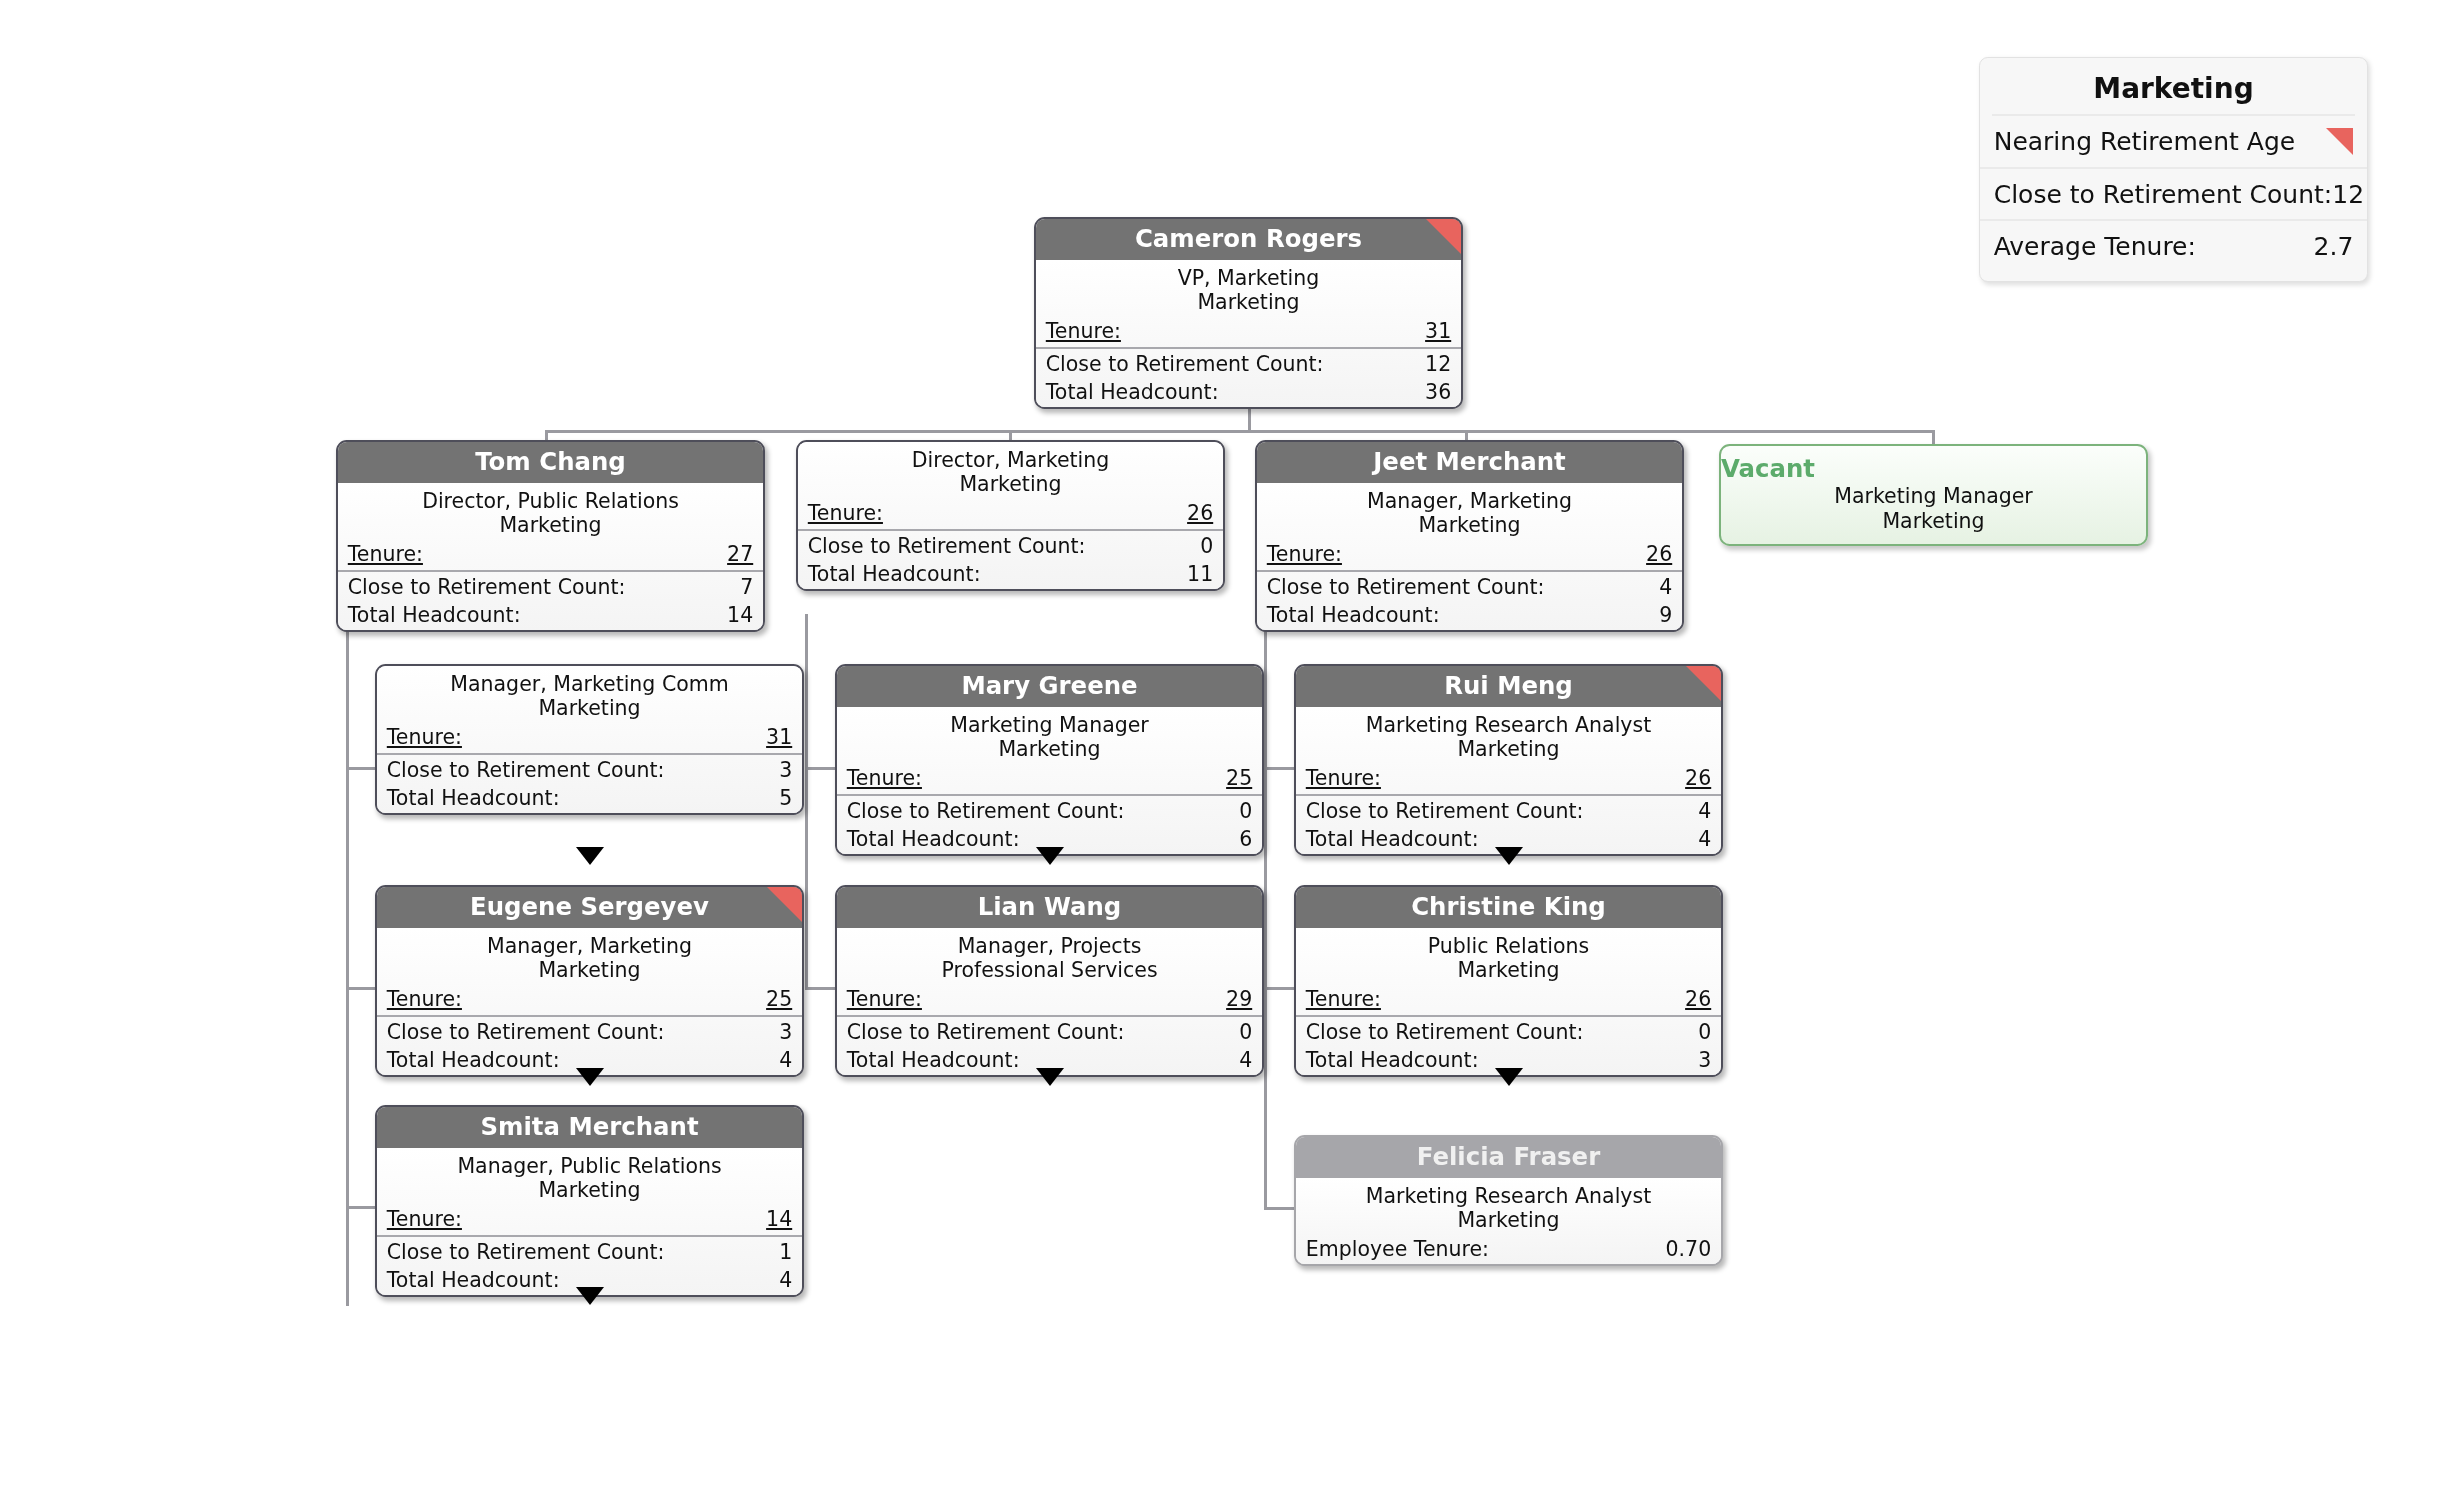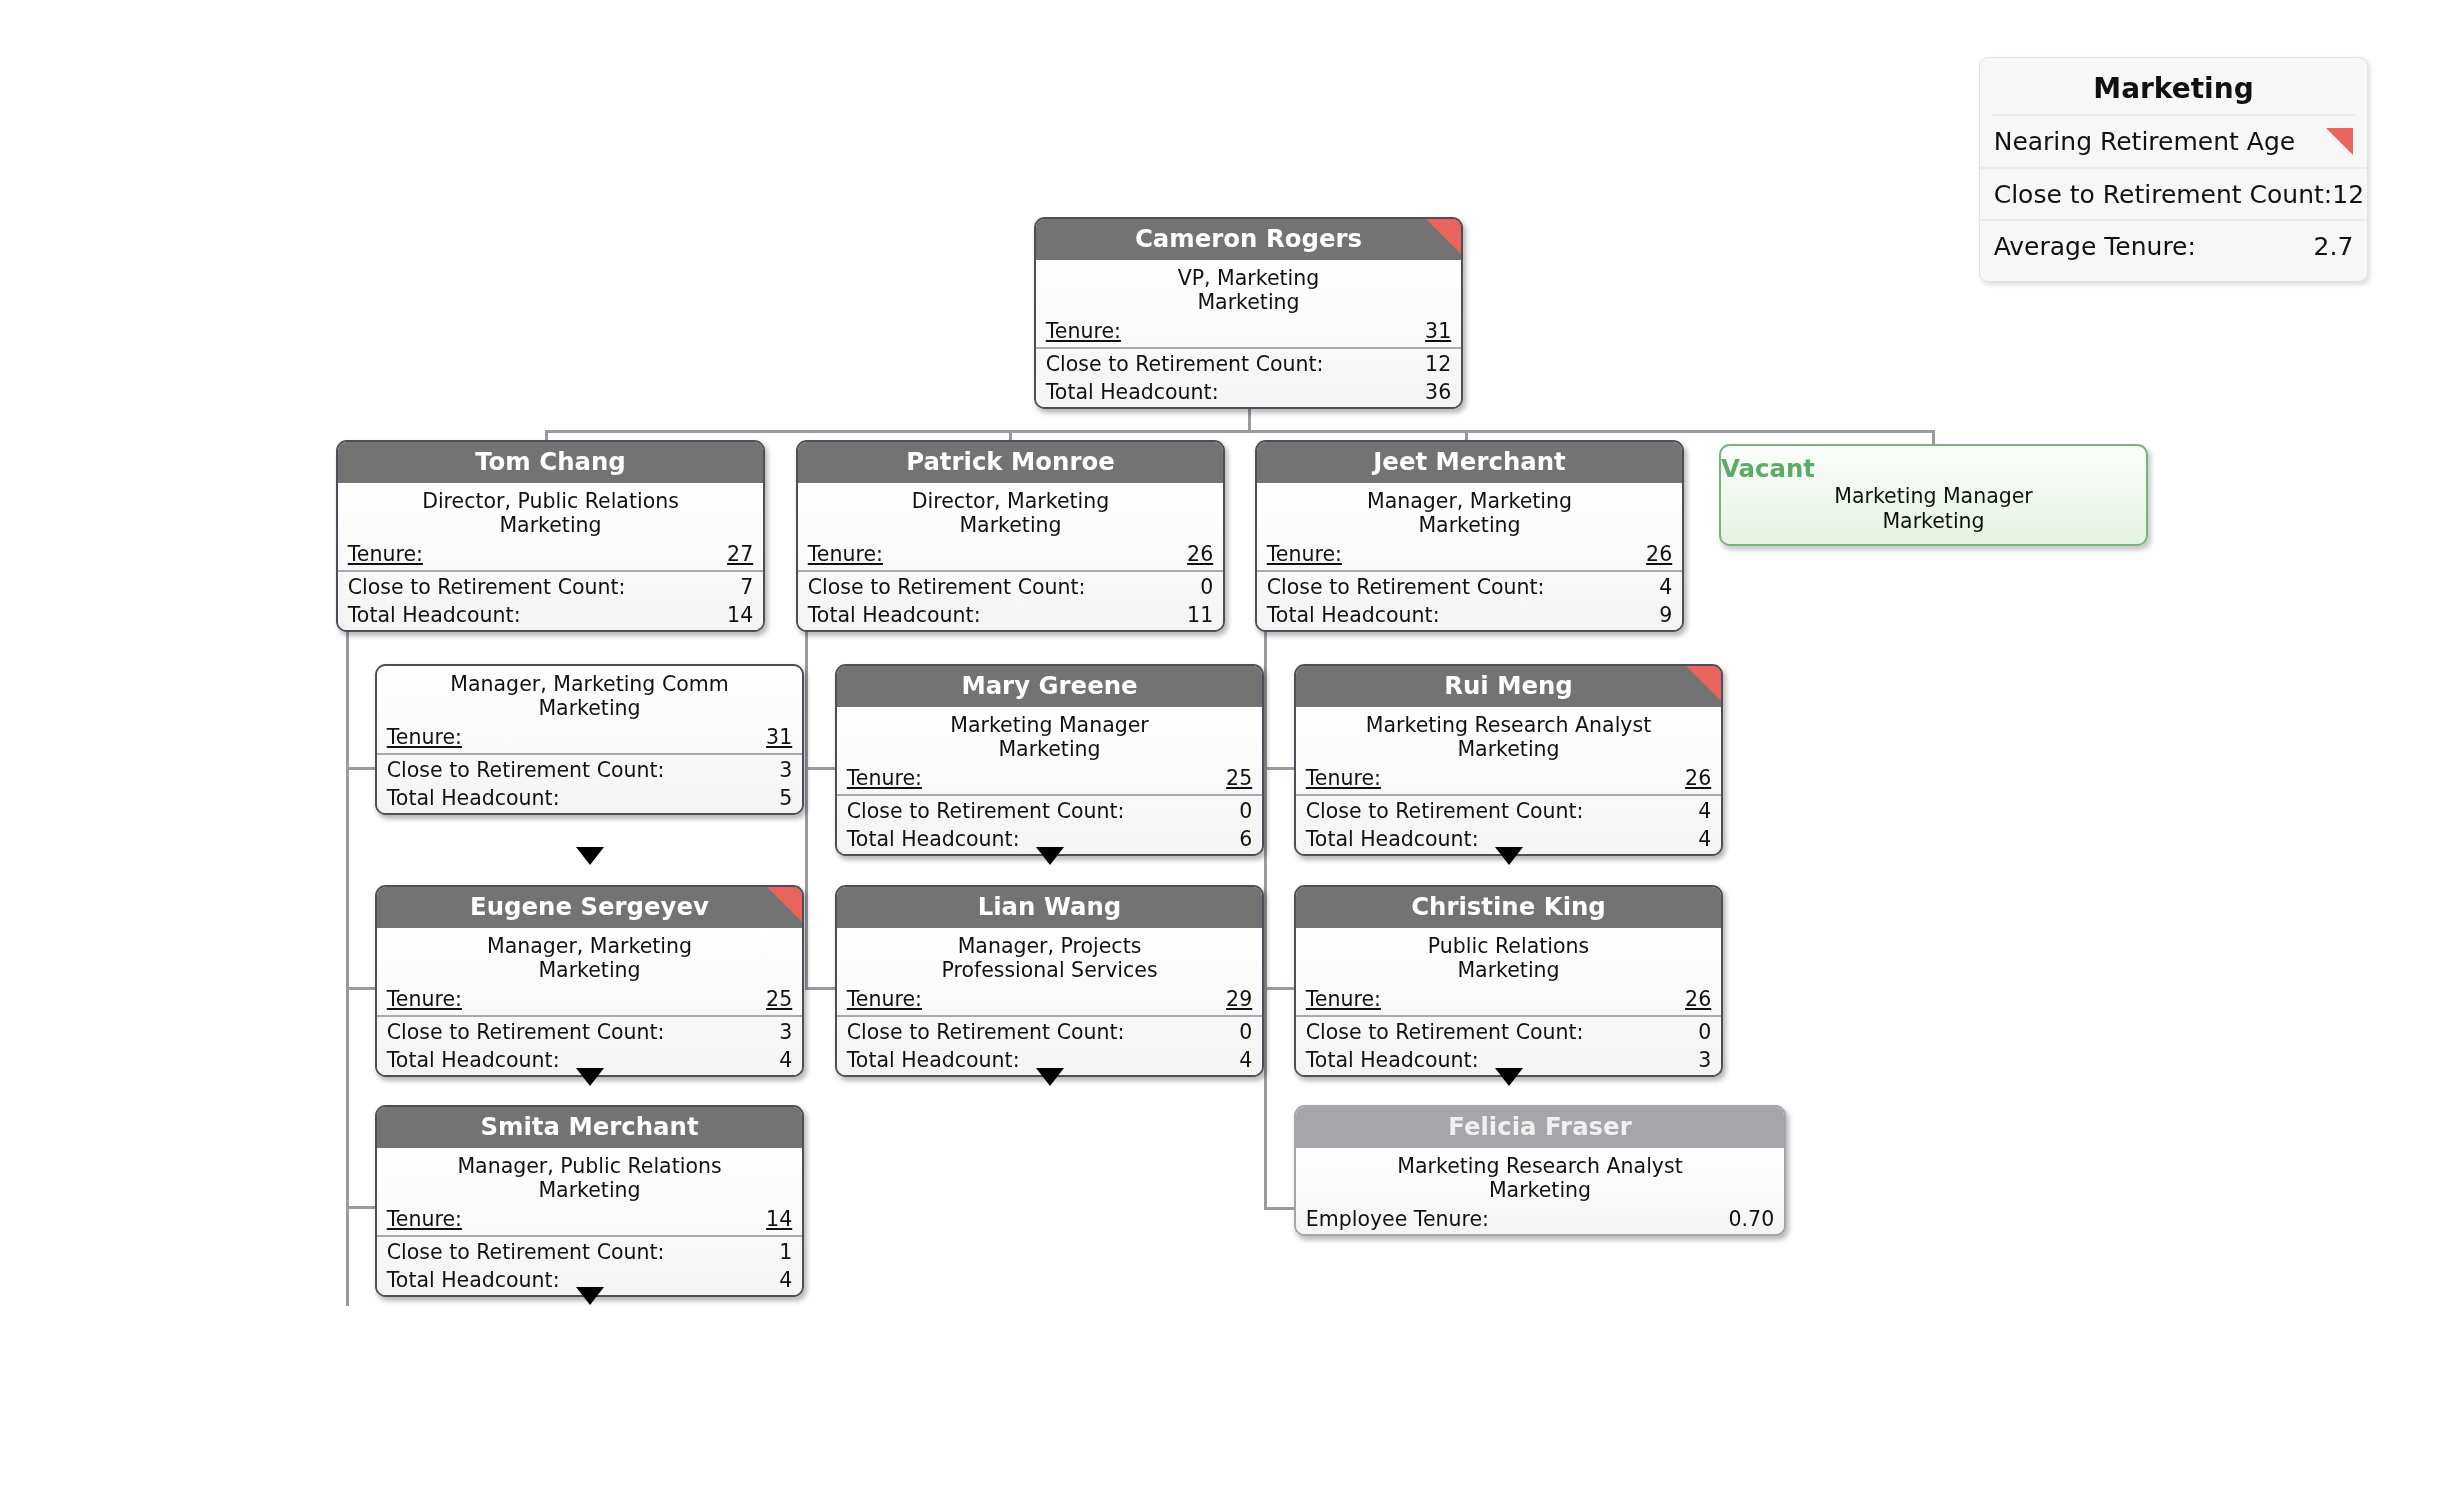--- a/index.html
+++ b/index.html
@@ -217,23 +217,20 @@
         <span>7</span>
       </div>
       <div class="stat-row">
         <span>Total Headcount:</span>
         <span>14</span>
       </div>
     </div>
   </div>
 
   <div class="node" style="left:796px; top:440px; width:429px;">
-    <div class="hdr">
-      <span>Patrick Monroe</span>
-    </div>
     <div class="body">
       <div class="title-line">Director, Marketing</div>
       <div class="dept-line">Marketing</div>
       <div class="stat-row tenure">
         <span>Tenure:</span>
         <span>26</span>
       </div>
       <div class="stat-row first-after">
         <span>Close to Retirement Count:</span>
         <span>0</span>
@@ -419,21 +416,21 @@
         <span>Close to Retirement Count:</span>
         <span>1</span>
       </div>
       <div class="stat-row">
         <span>Total Headcount:</span>
         <span>4</span>
       </div>
     </div>
   </div>
 
-  <div class="node inactive" style="left:1294px; top:1105px; width:492px;">
+  <div class="node inactive" style="left:1294px; top:1135px; width:429px;">
     <div class="hdr">
       <span>Felicia Fraser</span>
     </div>
     <div class="body">
       <div class="title-line">Marketing Research Analyst</div>
       <div class="dept-line">Marketing</div>
       <div class="stat-row">
         <span>Employee Tenure:</span>
         <span>0.70</span>
       </div>

